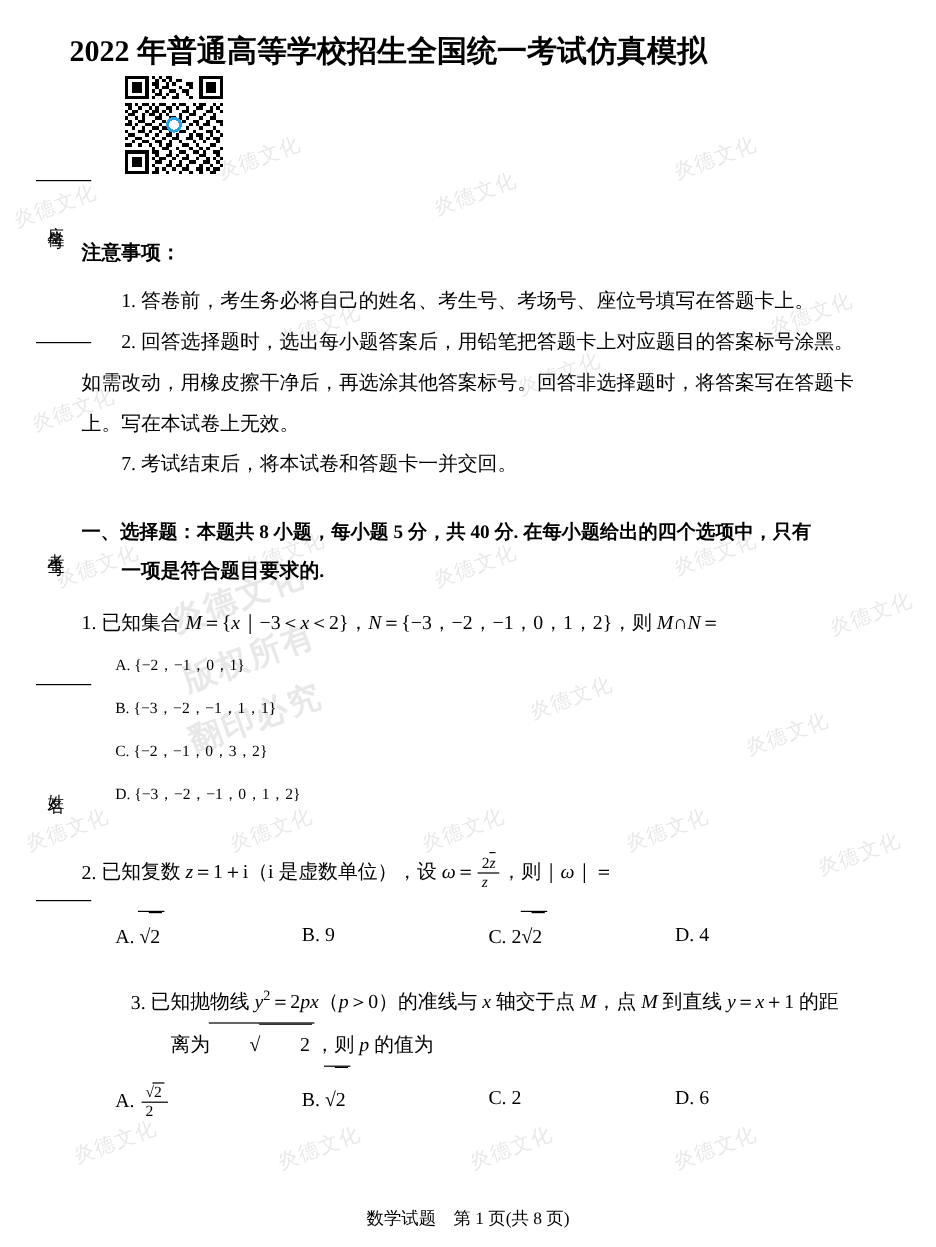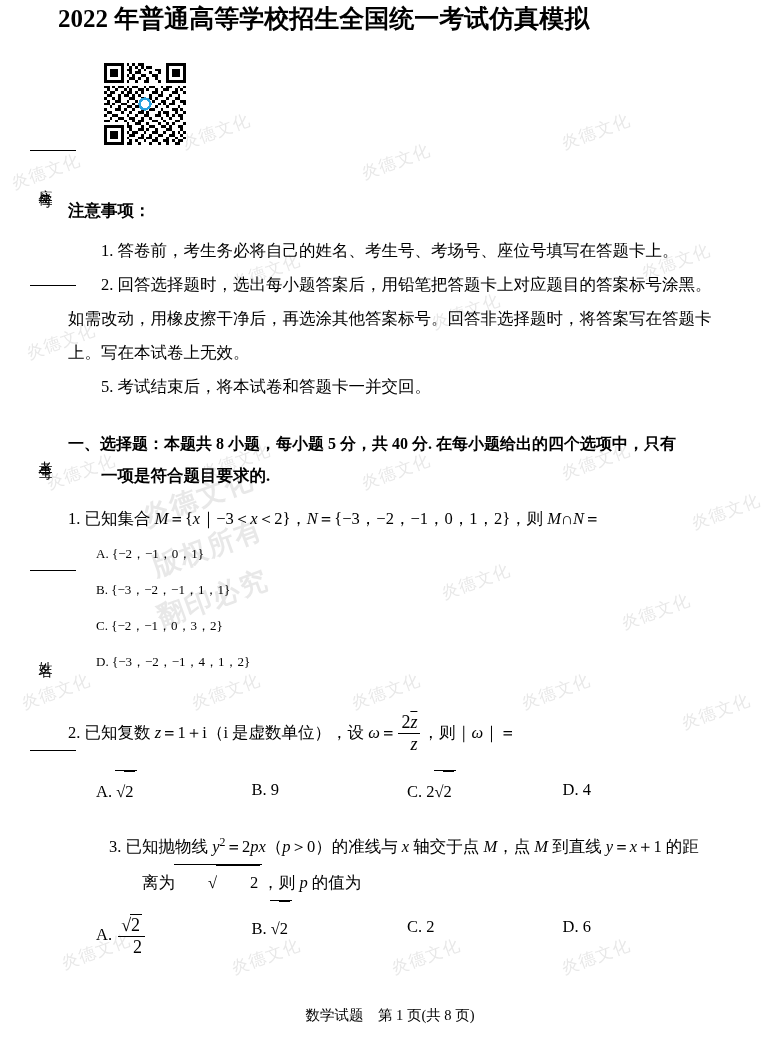--- a/index.html
+++ b/index.html
@@ -69,21 +69,21 @@
     position: absolute;
     left: 8px;
     width: 46px;
     border-top: 1px solid #000;
   }
 
   
   .title {
     position: absolute;
     left: 0;
-    top: 2px;
+    top: 26px;
     width: 647px;
     text-align: center;
     font-size: 25px;
     font-weight: bold;
     font-family: "Liberation Serif", serif;
     letter-spacing: 0px;
   }
   .qr {
     position: absolute;
     left: 95px;
@@ -153,22 +153,22 @@
     line-height: 40px;
     padding-left: 28px;
   }
   .opts-row .opt { width: 160px; }
 
   
   .it { font-style: italic; font-family: "Liberation Serif", serif; }
   .frac {
     display: inline-block;
     vertical-align: middle;
-    text-align: right;
-    font-size: 18px;
+    text-align: left;
+    font-size: 13px;
     line-height: 1.15;
     margin: 15px 2px;
     position: relative;
     top: -1px;
   }
   .frac .num { display: block; padding: 0 3px; }
   .frac .den { display: block; border-top: 1px solid #000; padding: 0 3px; }
   .sqrt {
     display: inline-block;
     border-top: 1px solid #000;
@@ -456,34 +456,34 @@
     <div class="side-rule" style="top:420px;"></div>
     <div class="side-item" style="top:500px; left:6px;">姓名</div>
     <div class="side-rule" style="top:600px;"></div>
   </div>
 
   <div class="content">
 
     <div class="notice-title">注意事项：</div>
     <p class="p">1. 答卷前，考生务必将自己的姓名、考生号、考场号、座位号填写在答题卡上。</p>
     <p class="p">2. 回答选择题时，选出每小题答案后，用铅笔把答题卡上对应题目的答案标号涂黑。如需改动，用橡皮擦干净后，再选涂其他答案标号。回答非选择题时，将答案写在答题卡上。写在本试卷上无效。</p>
-    <p class="p">5. 考试结束后，将本试卷和答题卡一并交回。</p>
+    <p class="p">7. 考试结束后，将本试卷和答题卡一并交回。</p>
 
     <div class="sec-head">一、选择题：本题共 8 小题，每小题 5 分，共 40 分. 在每小题给出的四个选项中，只有</div>
     <div class="sec-head-2">一项是符合题目要求的.</div>
 
     <div class="q">
       <span>1.</span>
       <span>已知集合 <span class="it">M</span>＝{<span class="it">x</span>｜−3＜<span class="it">x</span>＜2}，<span class="it">N</span>＝{−3，−2，−1，0，1，2}，则 <span class="it">M</span>∩<span class="it">N</span>＝</span>
     </div>
     <div class="opts-block">
       <div class="opt">A. {−2，−1，0，1}</div>
       <div class="opt">B. {−3，−2，−1，1，1}</div>
       <div class="opt">C. {−2，−1，0，3，2}</div>
-      <div class="opt">D. {−3，−2，−1，4，1，2}</div>
+      <div class="opt">D. {−3，−2，−1，0，1，2}</div>
     </div>
 
     <div class="q" style="margin-top:18px;">
       <span>2.</span>
       <span>已知复数 <span class="it">z</span>＝1＋i（i 是虚数单位），设 <span class="it">ω</span>＝<span class="frac"><span class="num">2<span class="ov it">z</span></span><span class="den it">z</span></span>，则｜<span class="it">ω</span>｜＝</span>
     </div>
     <div class="opts-row">
       <div class="opt">A. <span class="sqrt">√<span class="sqrt">2</span></span></div>
       <div class="opt">B. 9</div>
       <div class="opt">C. 2<span class="sqrt">√<span class="sqrt">2</span></span></div>

